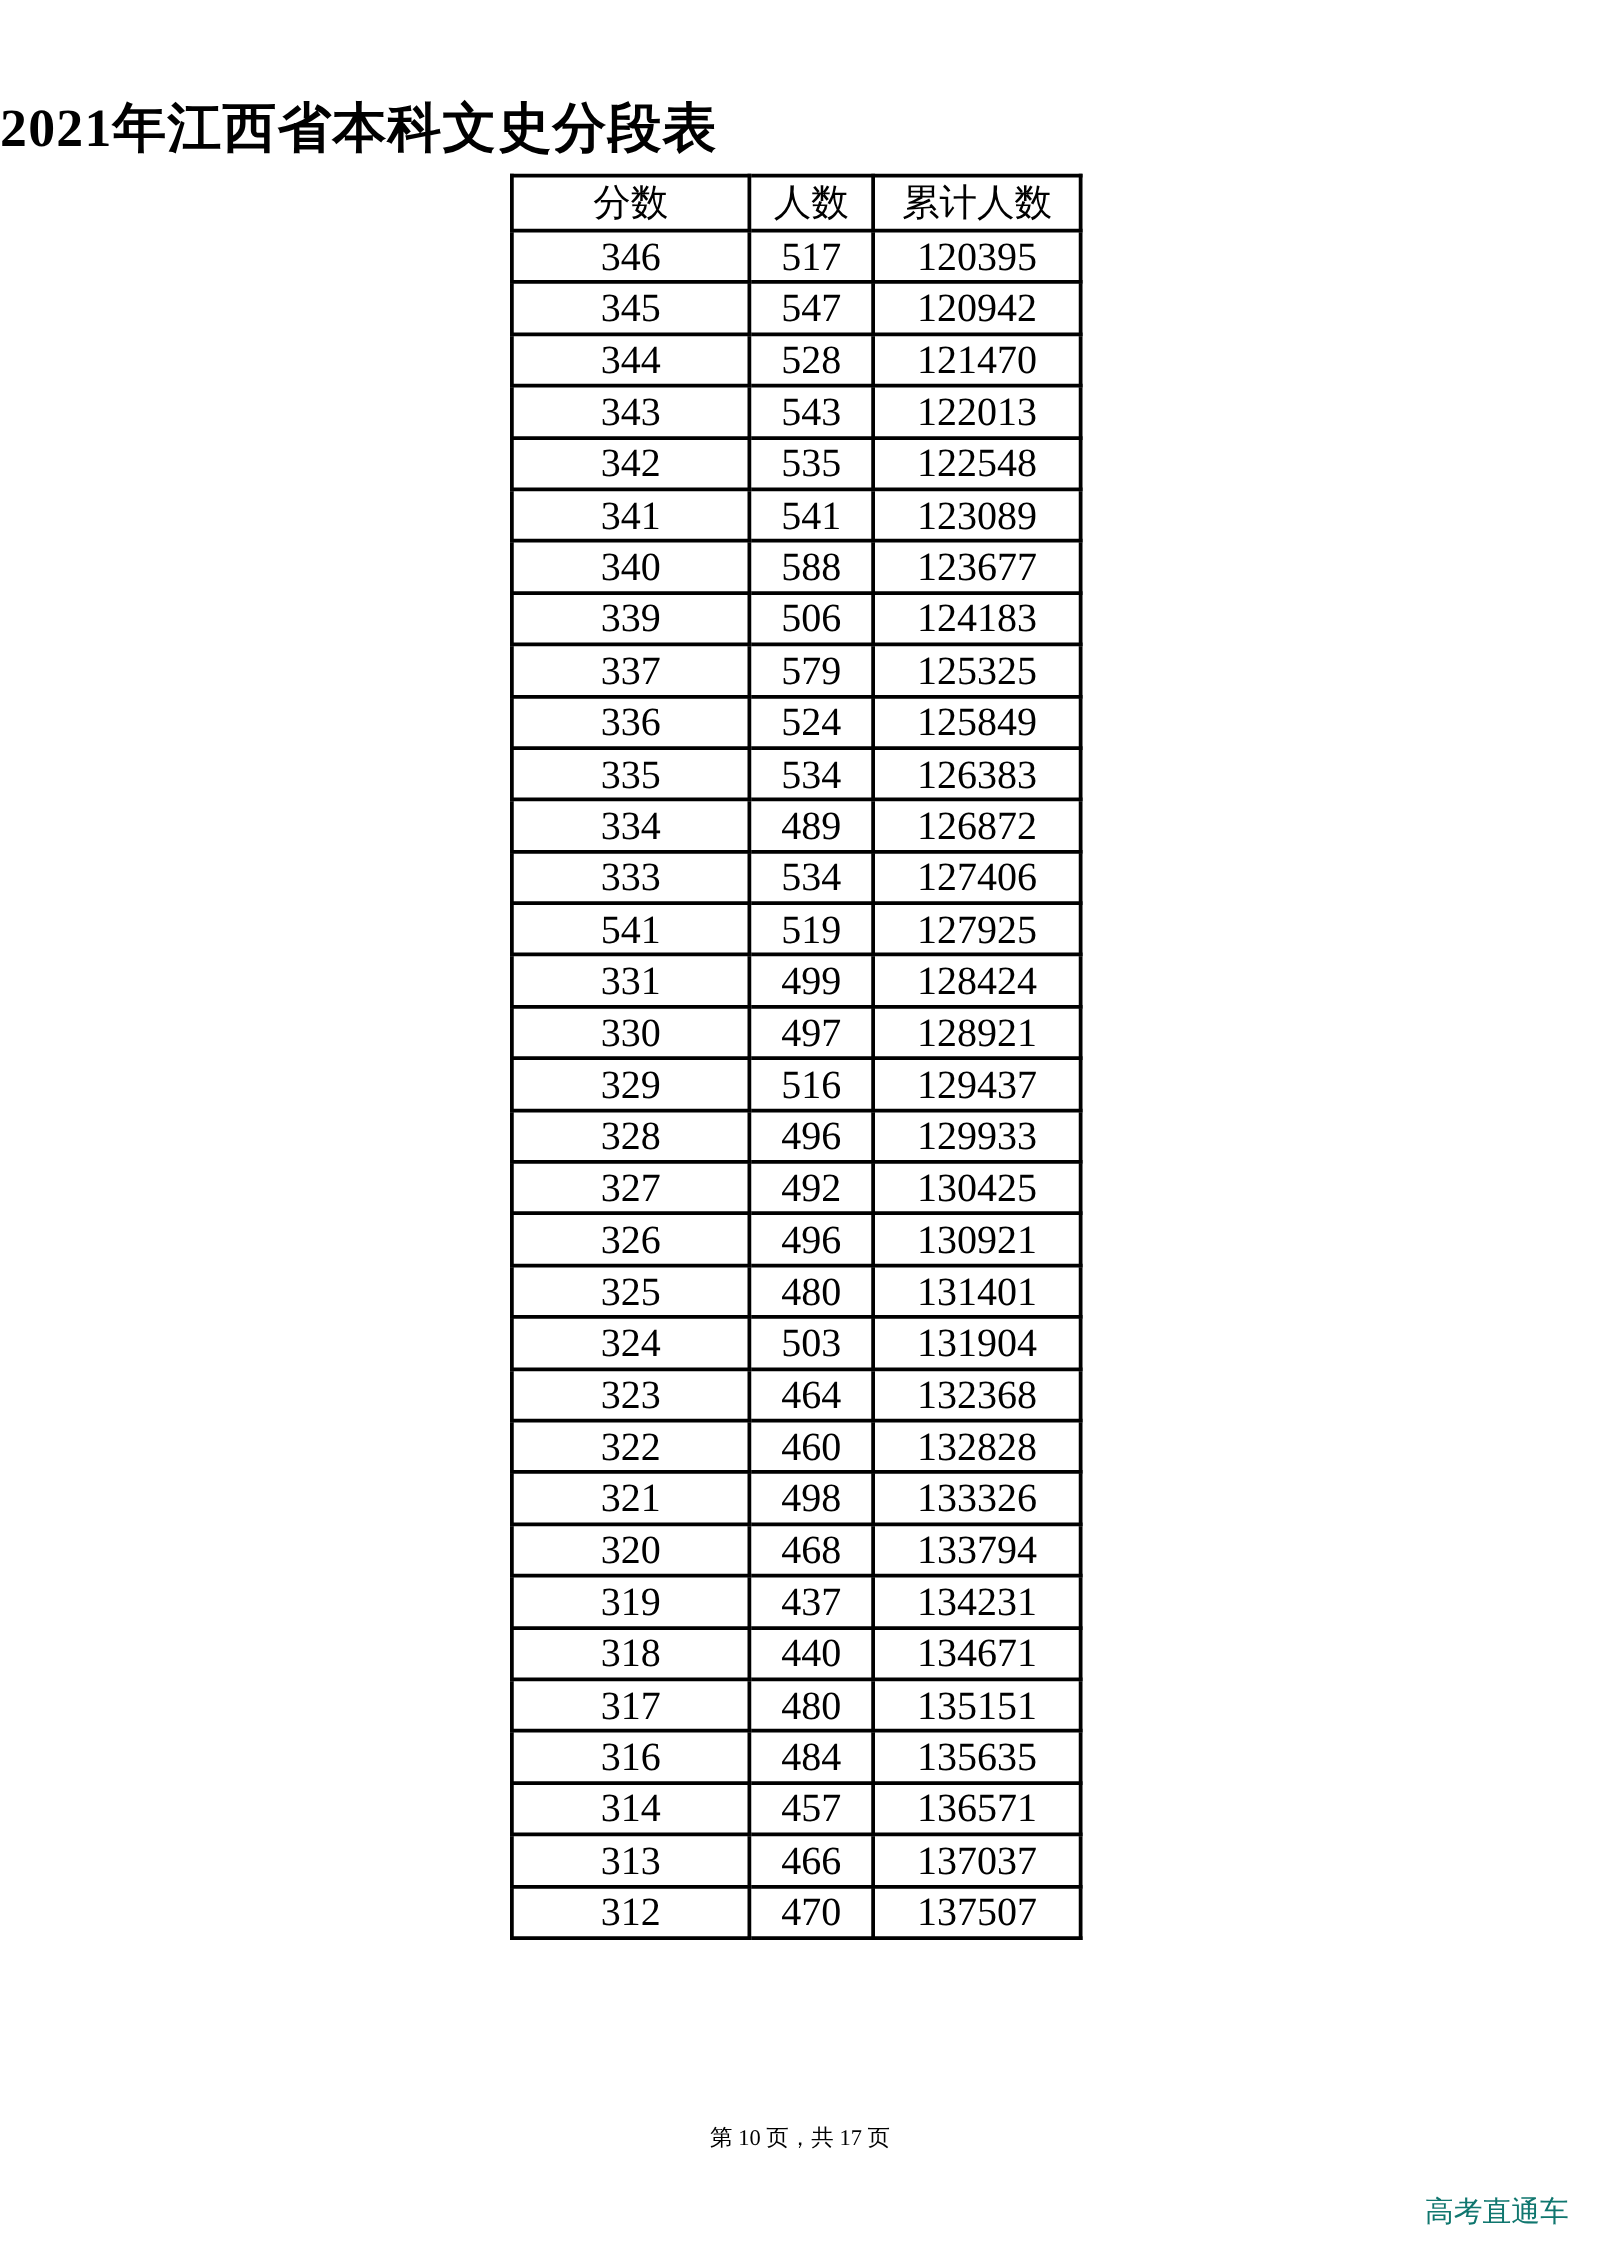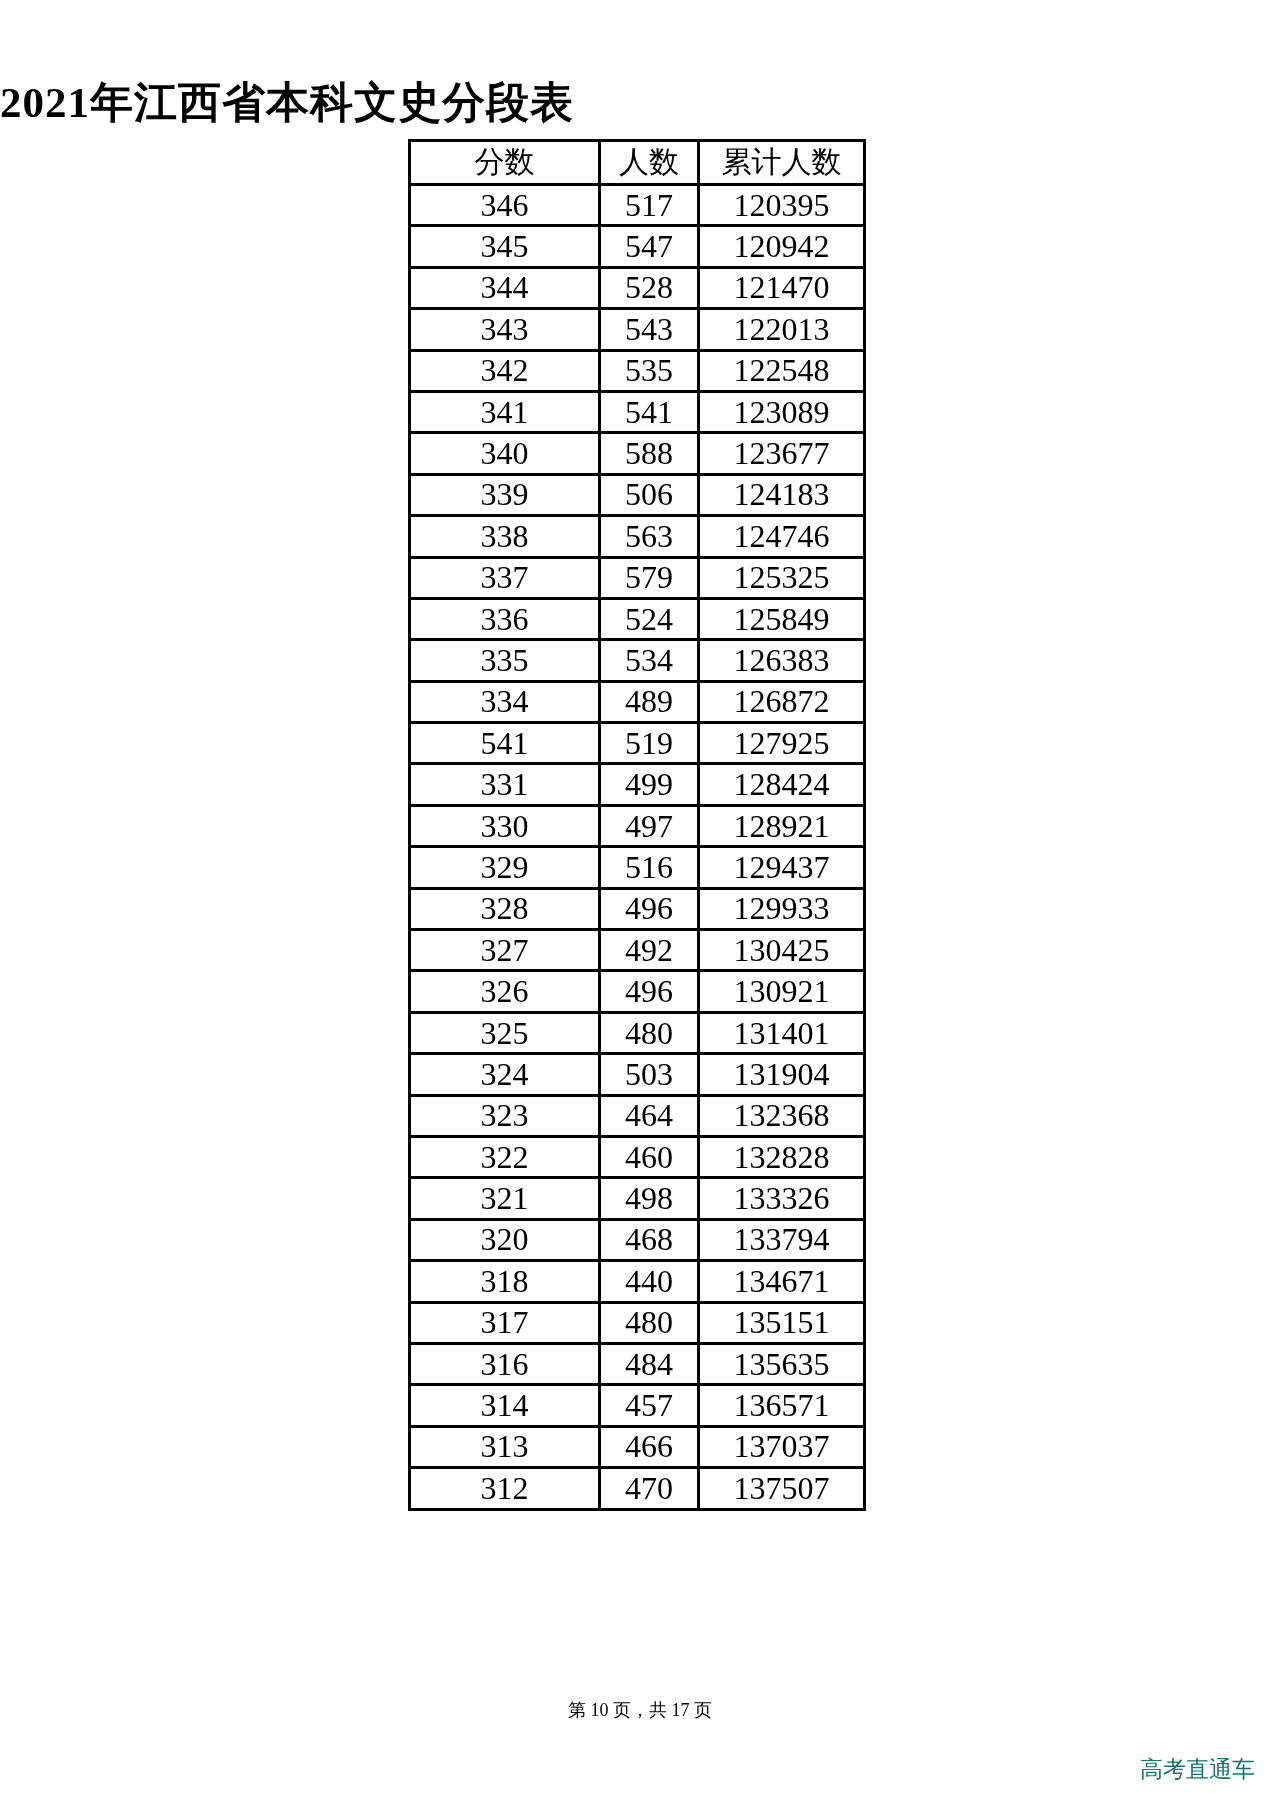--- a/index.html
+++ b/index.html
@@ -121,45 +121,45 @@
         <td>340</td>
         <td>588</td>
         <td>123677</td>
       </tr>
       <tr>
         <td>339</td>
         <td>506</td>
         <td>124183</td>
       </tr>
       <tr>
-        <td>338</td>
-        <td>563</td>
-        <td>124746</td>
-      </tr>
-      <tr>
         <td>337</td>
         <td>579</td>
         <td>125325</td>
       </tr>
       <tr>
         <td>336</td>
         <td>524</td>
         <td>125849</td>
       </tr>
       <tr>
         <td>335</td>
         <td>534</td>
         <td>126383</td>
       </tr>
       <tr>
         <td>334</td>
         <td>489</td>
         <td>126872</td>
       </tr>
       <tr>
+        <td>333</td>
+        <td>534</td>
+        <td>127406</td>
+      </tr>
+      <tr>
         <td>541</td>
         <td>519</td>
         <td>127925</td>
       </tr>
       <tr>
         <td>331</td>
         <td>499</td>
         <td>128424</td>
       </tr>
       <tr>
@@ -211,20 +211,25 @@
         <td>321</td>
         <td>498</td>
         <td>133326</td>
       </tr>
       <tr>
         <td>320</td>
         <td>468</td>
         <td>133794</td>
       </tr>
       <tr>
+        <td>319</td>
+        <td>437</td>
+        <td>134231</td>
+      </tr>
+      <tr>
         <td>318</td>
         <td>440</td>
         <td>134671</td>
       </tr>
       <tr>
         <td>317</td>
         <td>480</td>
         <td>135151</td>
       </tr>
       <tr>

